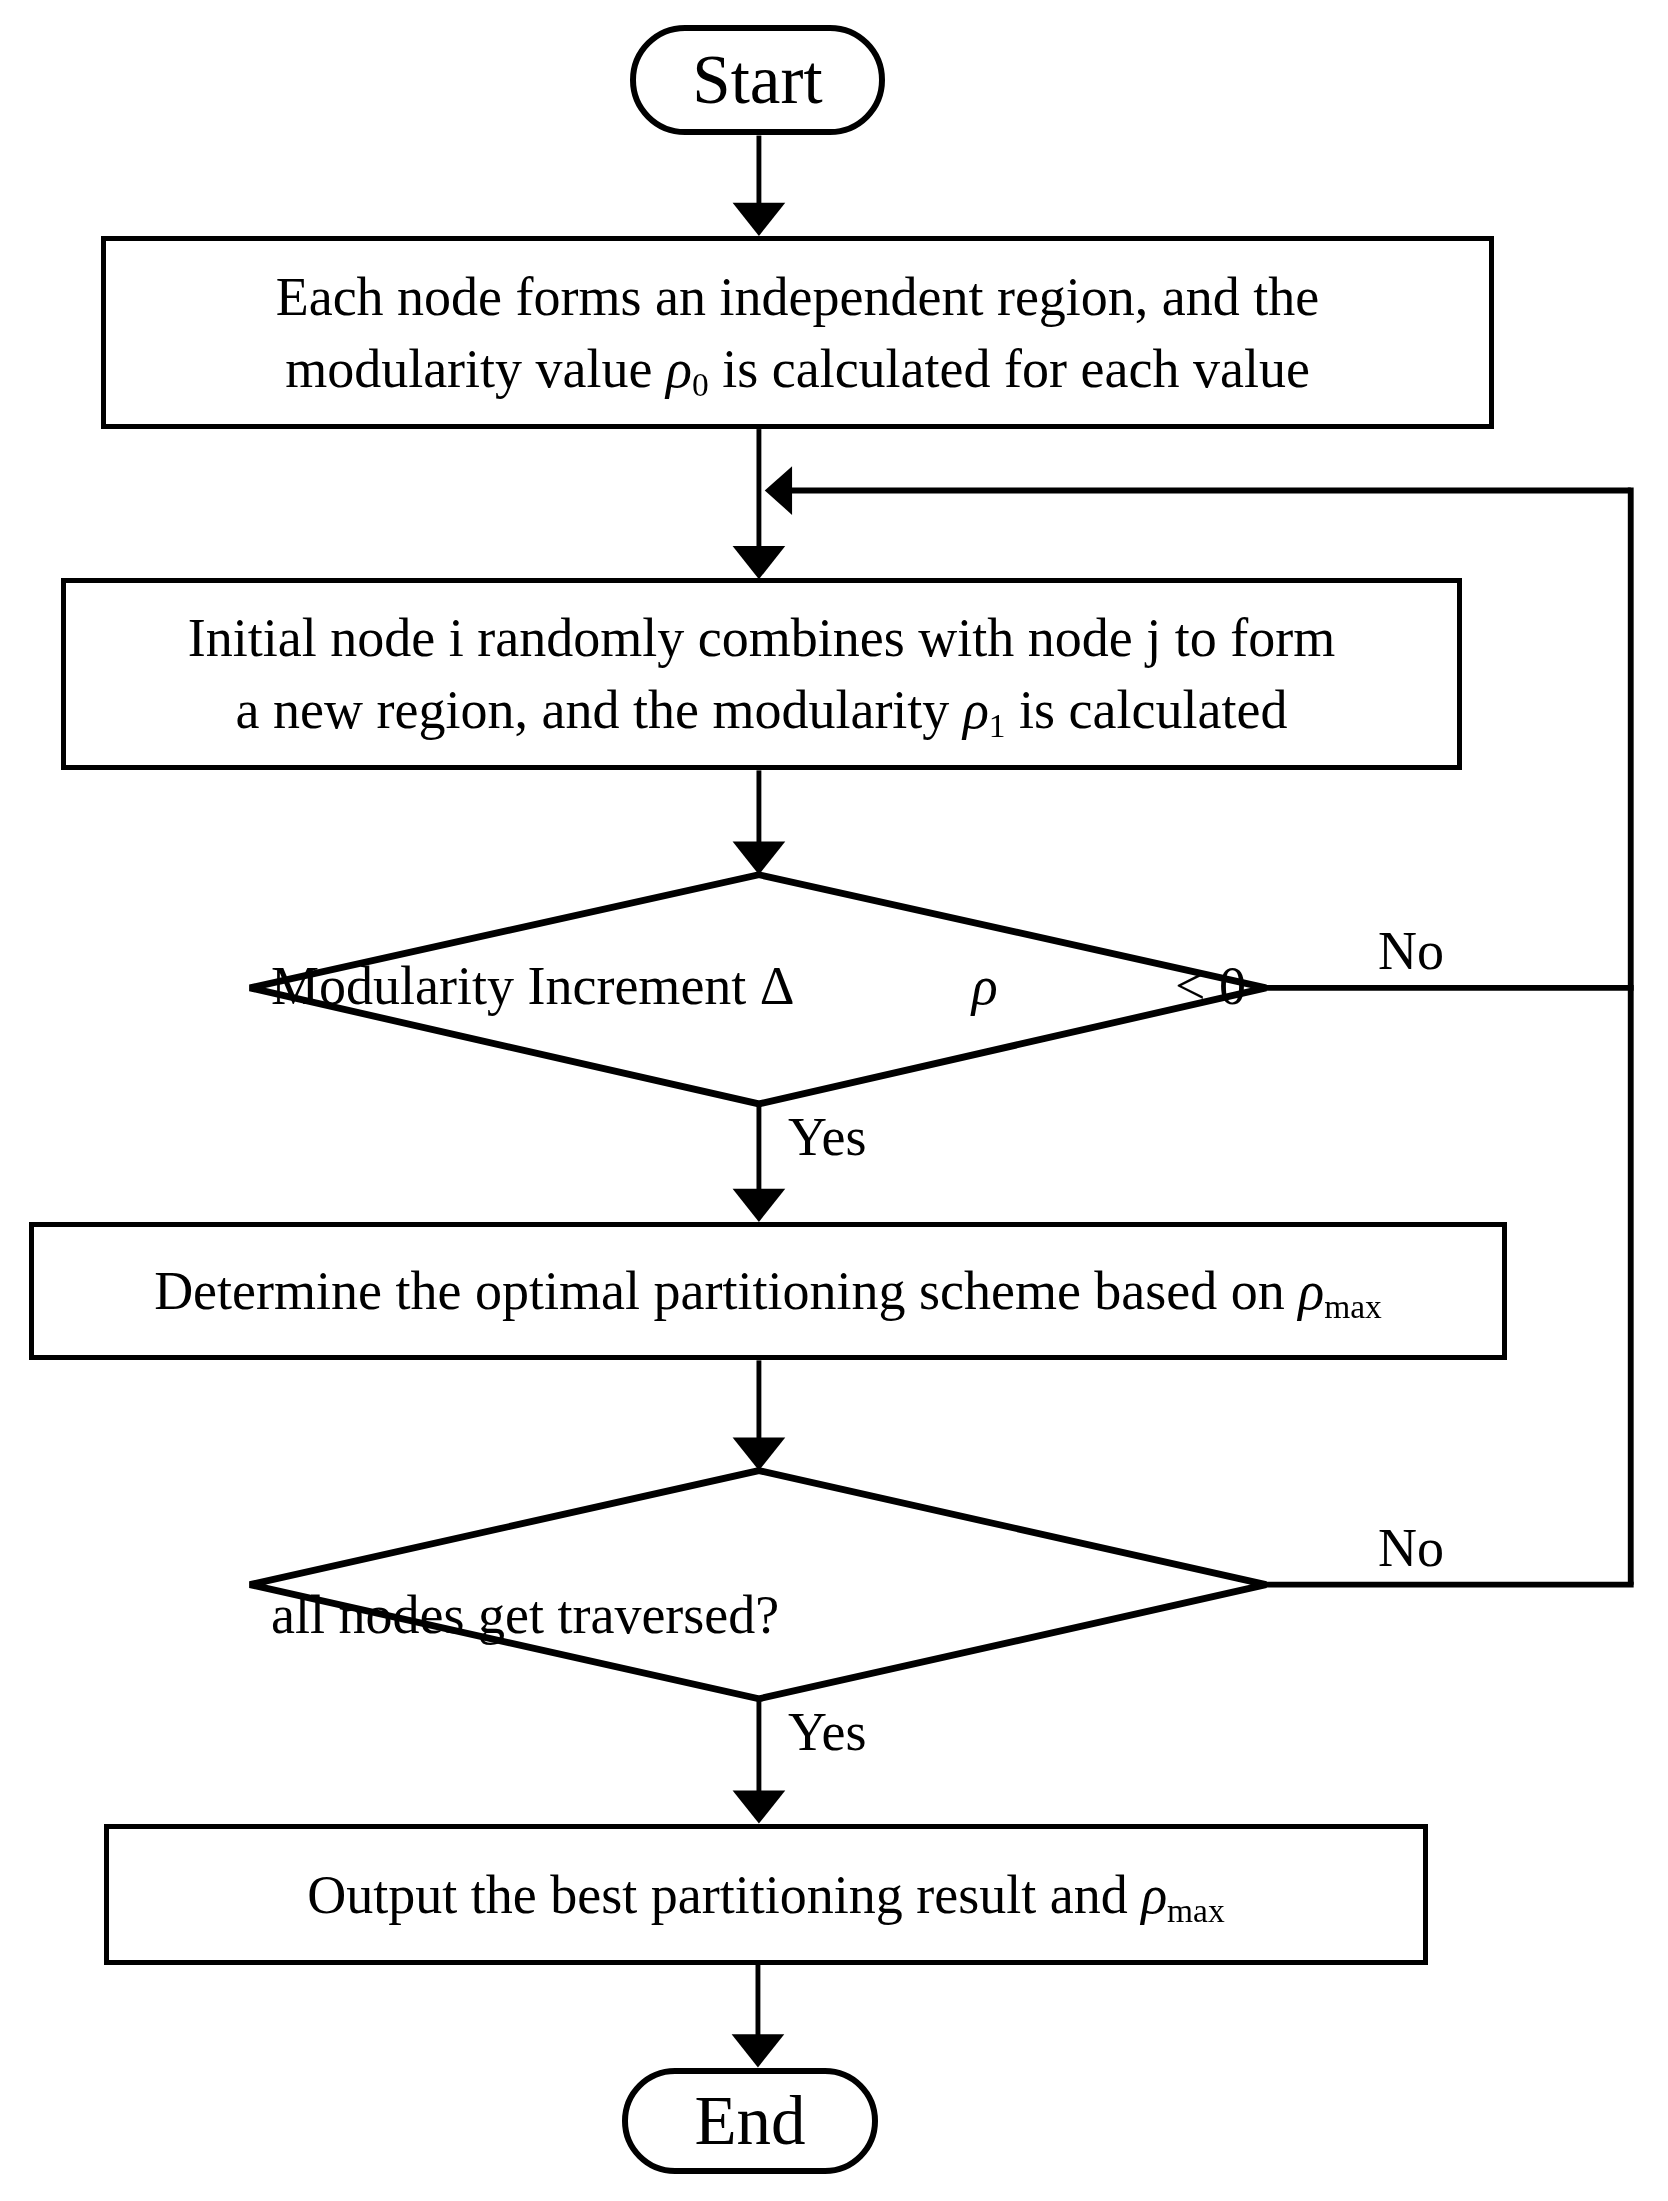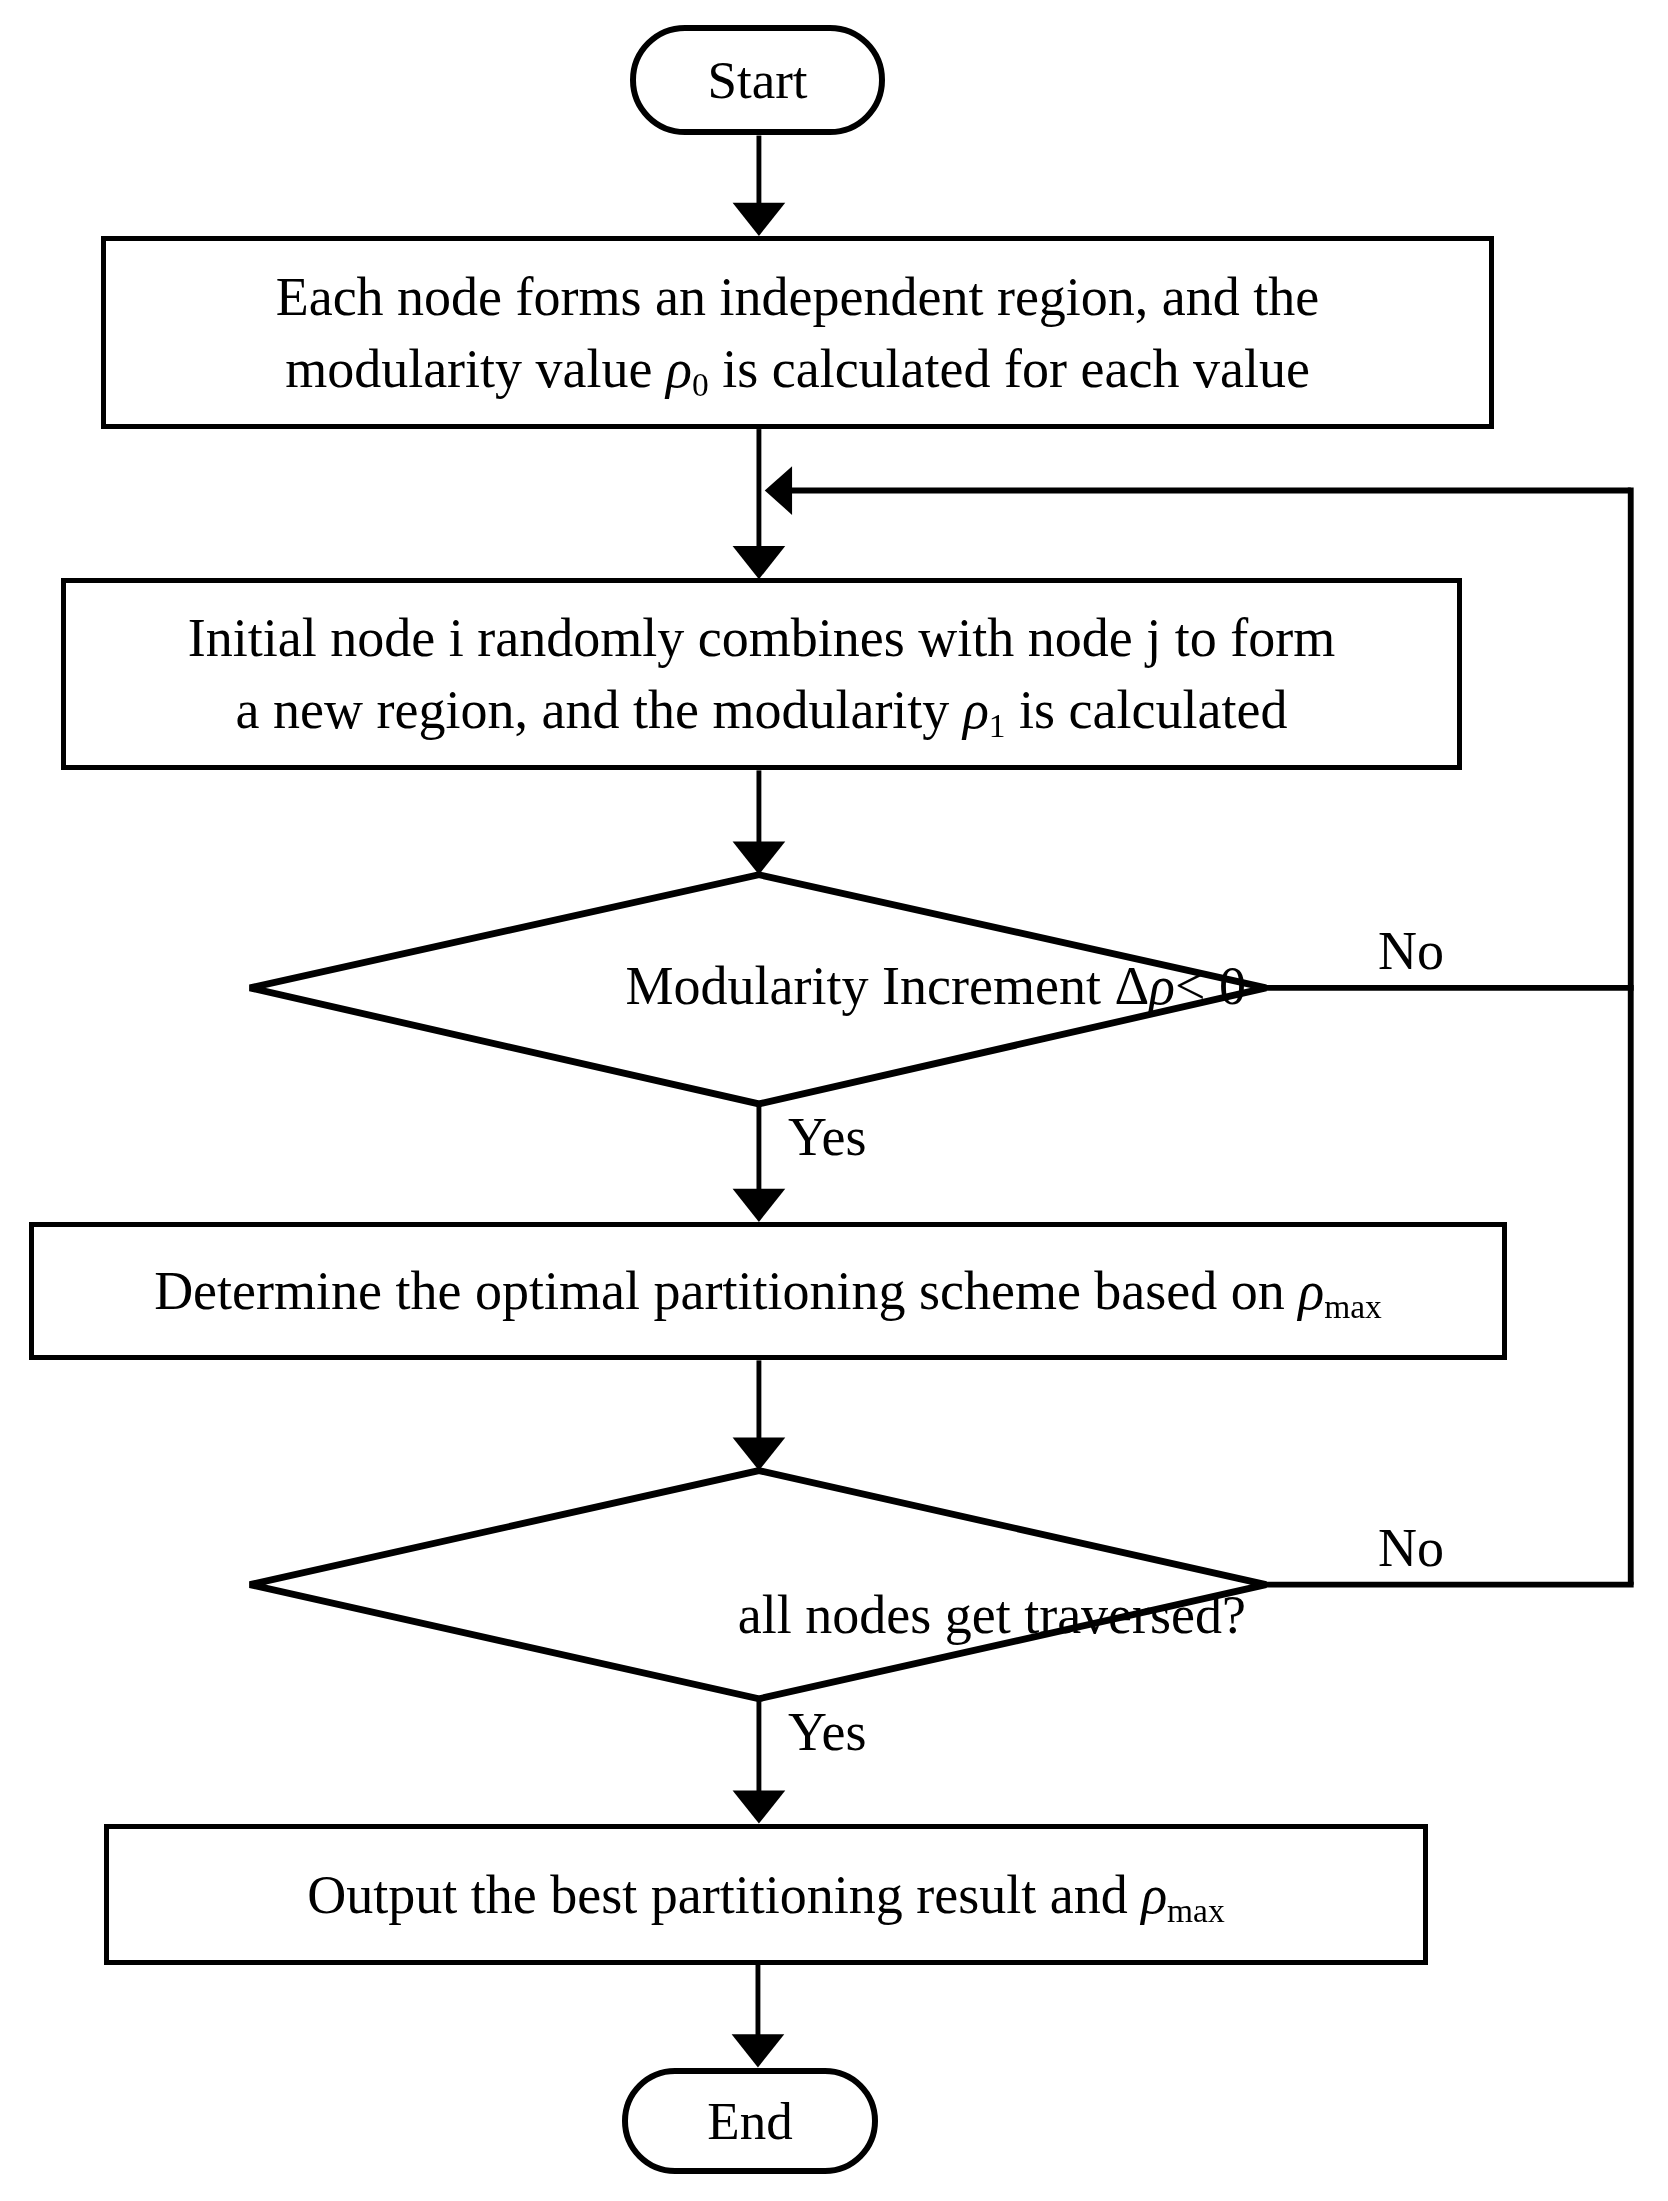--- a/index.html
+++ b/index.html
@@ -30,32 +30,32 @@
     background: #ffffff;
     display: flex;
     flex-direction: column;
     align-items: center;
     justify-content: center;
     text-align: center;
   }
   .terminator {
     border: 6.8px solid #000000;
     border-radius: 57px;
-    font-size: 53px;
+    font-size: 69px;
   }
   .process {
     border: 5.9px solid #000000;
     font-size: 54px;
     line-height: 72px;
   }
   .diamond-label {
     position: absolute;
     display: flex;
     align-items: center;
-    justify-content: flex-end;
+    justify-content: space-between;
     text-align: center;
     font-size: 54px;
     line-height: 68px;
     background: transparent;
   }
   .edge-label {
     position: absolute;
     font-size: 54px;
     line-height: 1.0;
     white-space: nowrap;

